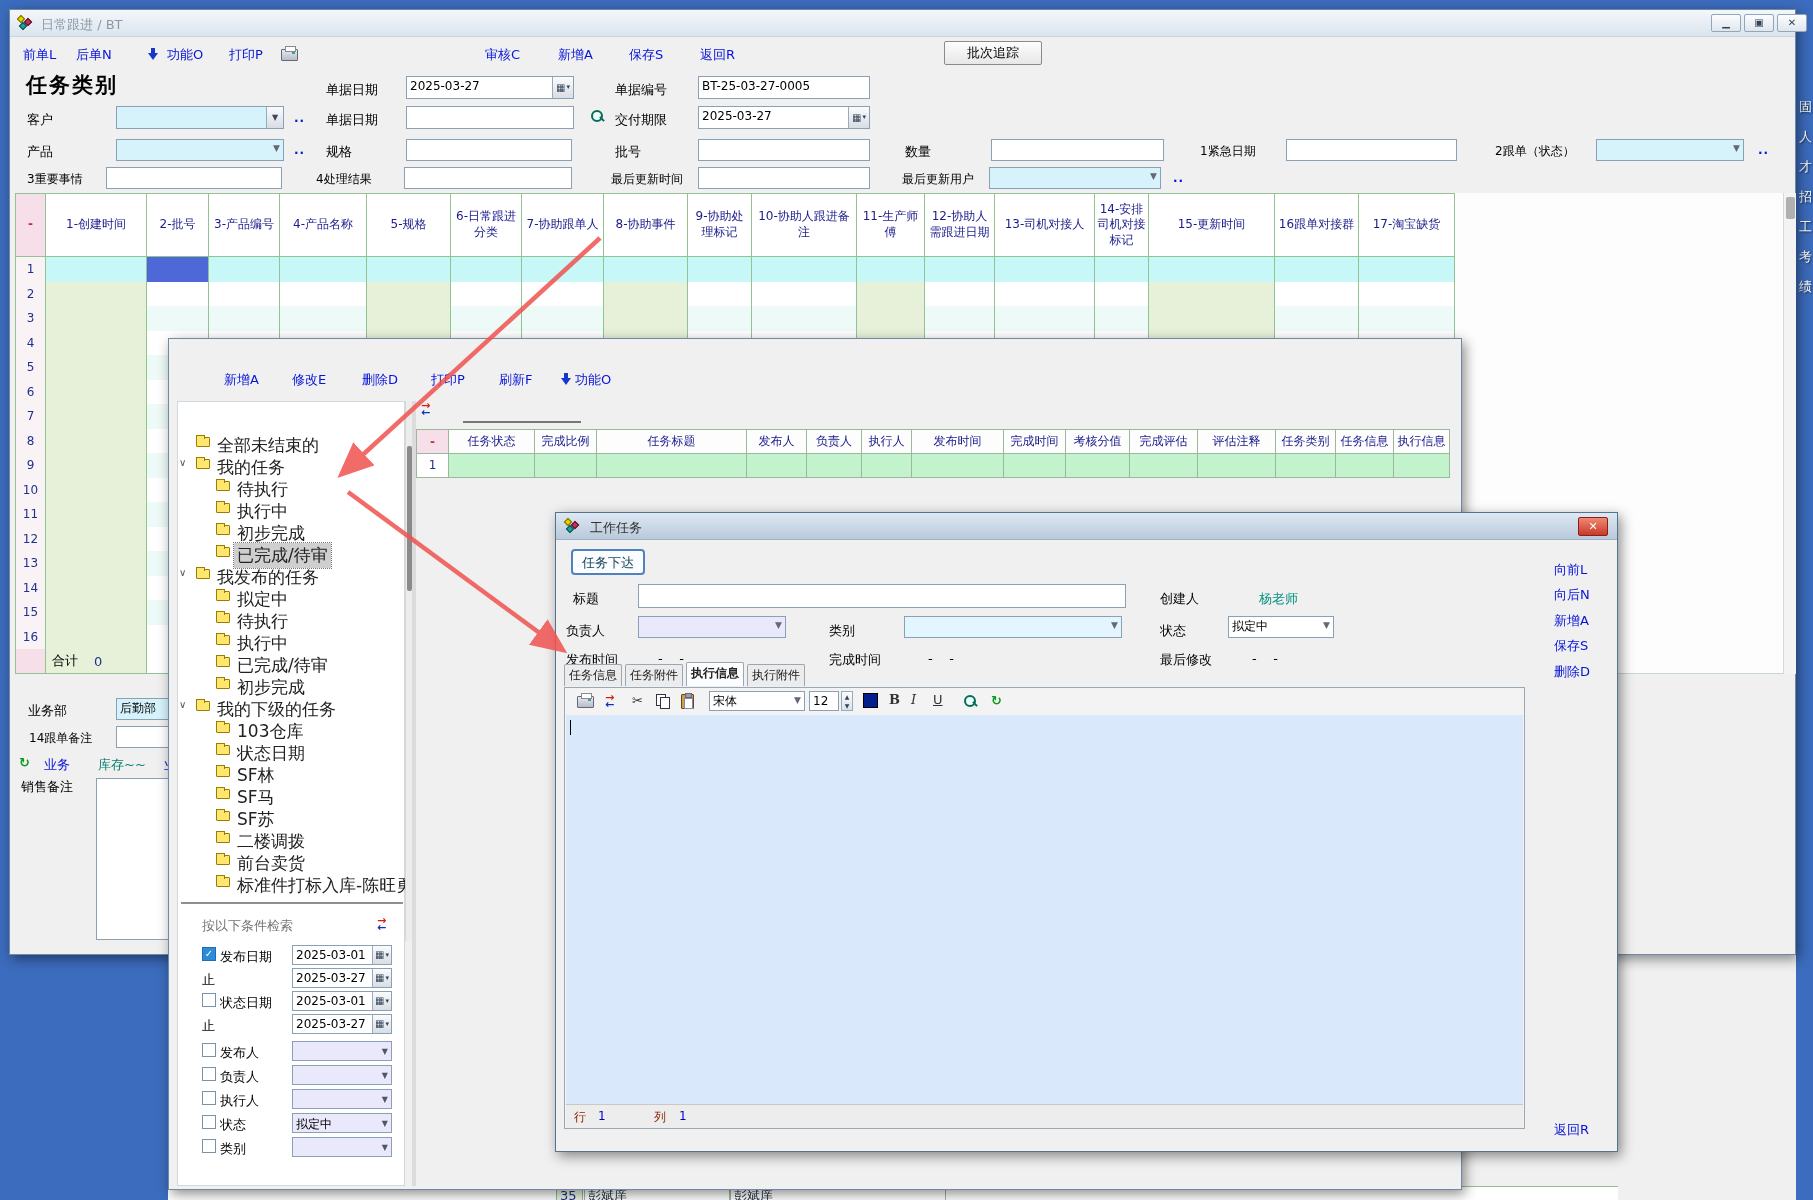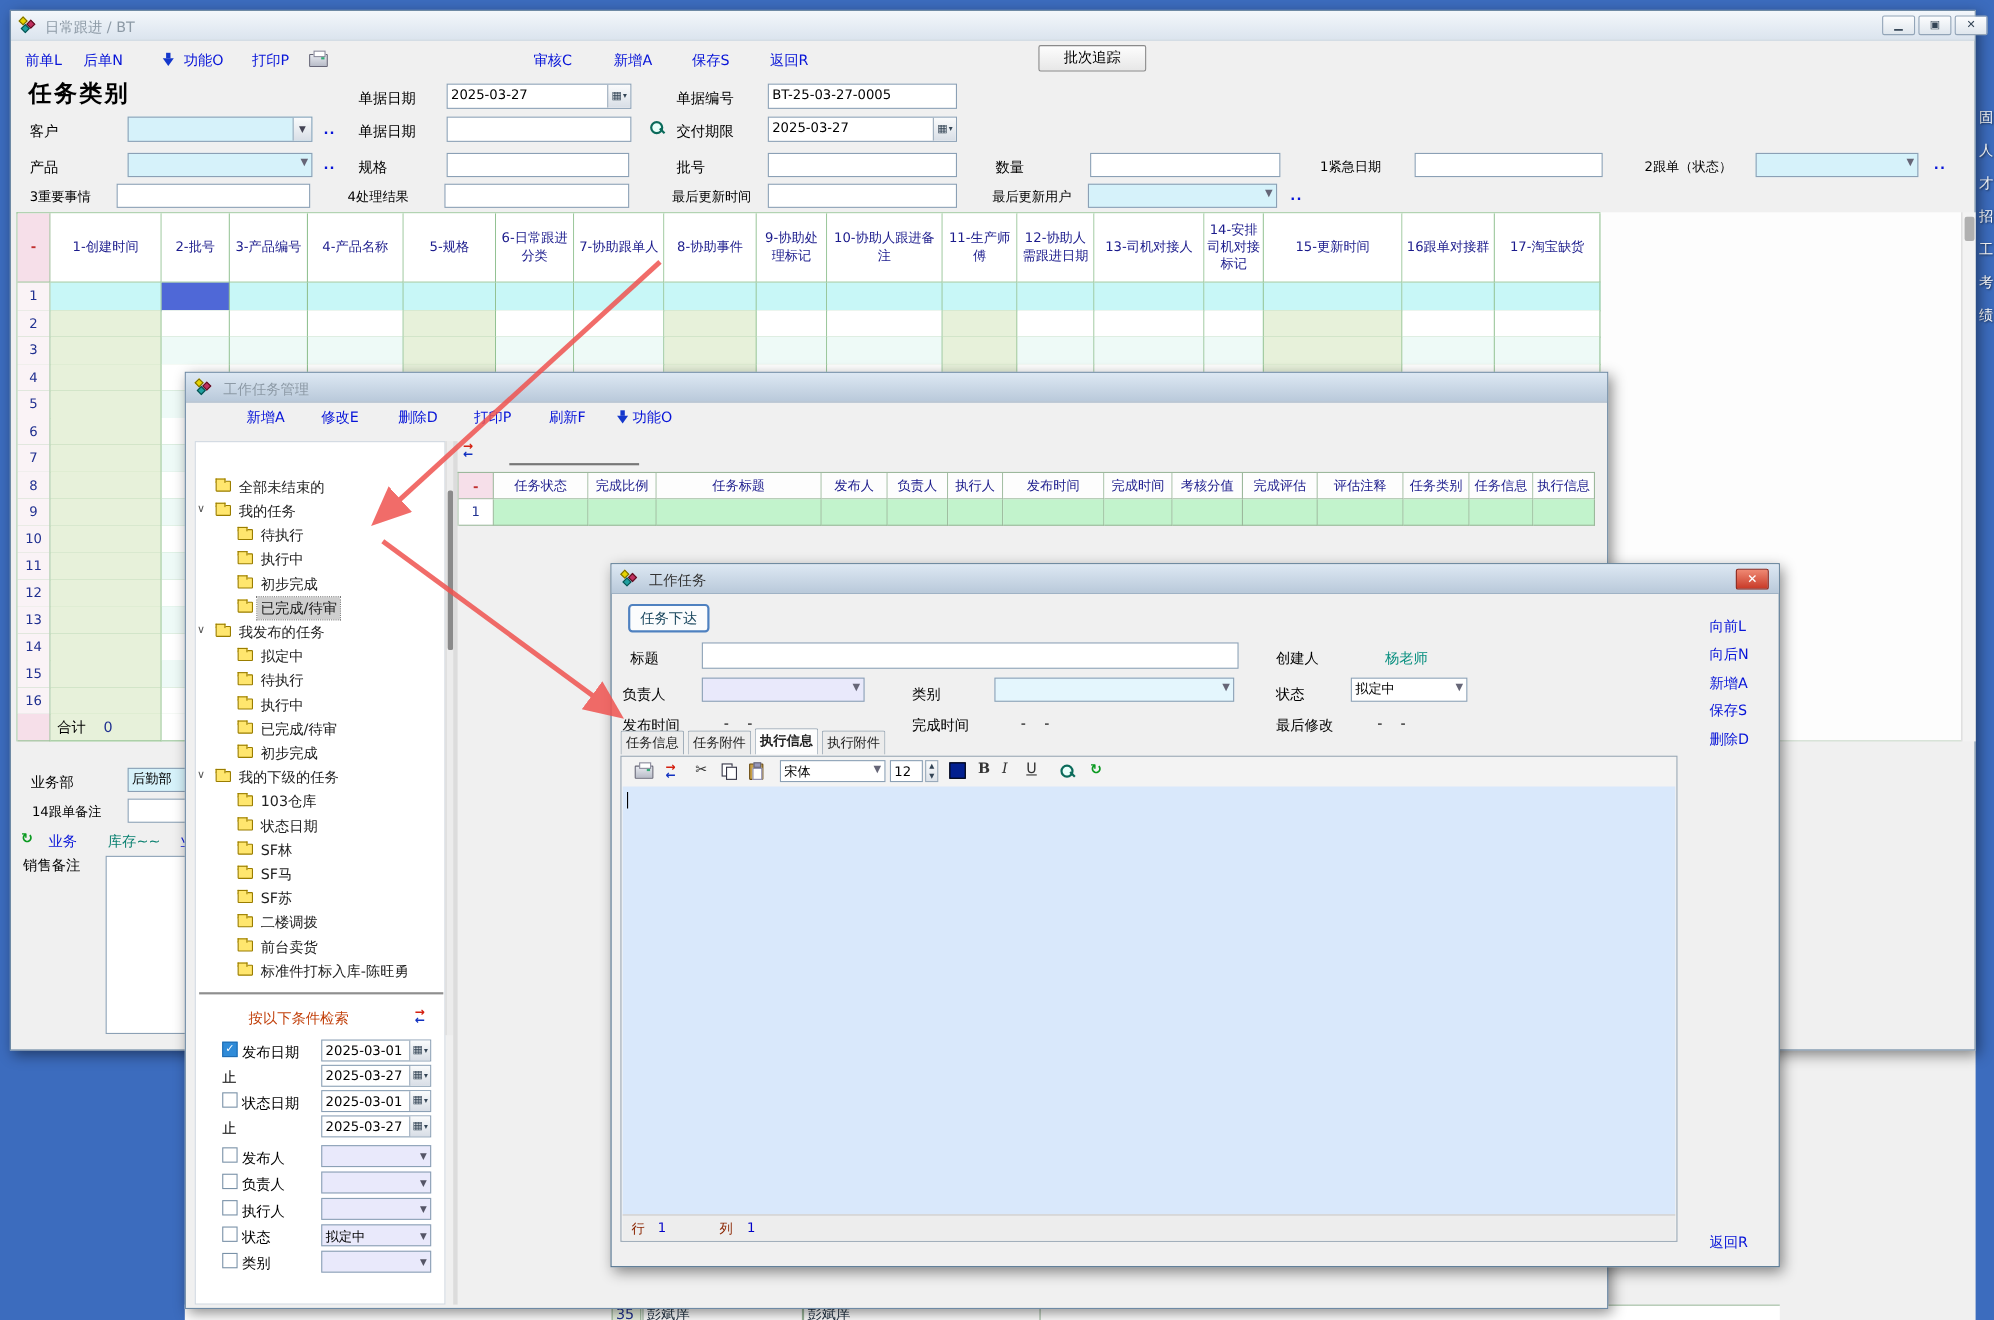--- a/index.html
+++ b/index.html
@@ -51,21 +51,21 @@
   .tgrid{position:absolute;border-top:1px solid #9cb89c;border-left:1px solid #9cb89c;background:#fff}
   .tgh{position:absolute;background:#fdfdfd;border-right:1px solid #9cb89c;border-bottom:1px solid #9cb89c;color:#1b1b8c;font-size:12px;display:flex;align-items:center;justify-content:center;overflow:hidden}
   .tgh.red{color:#c03030;font-weight:bold}
   .tgc{position:absolute;border-right:1px solid #9cb89c;border-bottom:1px solid #9cb89c;font-size:12px;overflow:hidden}
   .tgc.mint{background:#c2f3cc}
   .tgc.rn{background:#fff;color:#203090;text-align:center;line-height:23px}
   .trow{position:absolute;left:0;right:0;height:22px}
   .tchev{position:absolute;top:4px;font-size:10px;color:#555}
   .tfold{position:absolute;top:6px;width:14px;height:10px;background:#ffe66e;border:1px solid #9a7d00;border-radius:1px}
   .tfold::before{content:"";position:absolute;top:-3px;left:-1px;width:7px;height:3px;background:#ffe66e;border:1px solid #9a7d00;border-bottom:none}
-  .tlabel{position:absolute;top:2px;font-size:13px;color:#222;white-space:nowrap;padding:1px 3px}
+  .tlabel{position:absolute;top:2px;font-size:17px;color:#222;white-space:nowrap;padding:1px 3px}
   .tlabel.sel{background:#cfcfcf;outline:1px dotted #777}
   .chk{position:absolute;width:14px;height:14px;background:#fff;border:1px solid #7a92a8;font-size:10px;color:#fff;text-align:center;line-height:12px}
   .chk.on{background:#2f8bd8;border-color:#1f6db4}
   .flabel{position:absolute;font-size:13px;color:#000;white-space:nowrap}
   .ffield{position:absolute;height:20px;border:1px solid #8ba0b5;font-size:12px}
   .ffield.date{background:#fff}
   .ffield.combo{background:#e9e9fb}
   .ffield span{position:absolute;left:3px;top:2px;white-space:pre}
   .fa{position:absolute;right:3px;top:5px;font-size:8px;color:#556}
   
@@ -528,28 +528,20 @@
   <div class="fld" style="left:86px;top:768px;width:262px;height:162px"></div>
 </div>
 
 <div class="abs" id="bstrip" style="left:168px;top:1186px;width:1450px;height:14px;background:#fff;border-top:1px solid #9cb89c;z-index:3">
     <div class="scell " style="left: 388px; width: 27px; background: rgb(234, 243, 226); color: rgb(32, 48, 144);">35</div>
     <div class="scell" style="left: 416px; width: 146px; background: rgb(255, 255, 255); color: rgb(34, 51, 68);">彭斌庠</div>
     <div class="scell" style="left: 562px; width: 216px; background: rgb(255, 255, 255); color: rgb(34, 51, 68);">彭斌庠</div>
   </div>
 
 <div class="win" id="tmwin" style="left:168px;top:338px;width:1294px;height:852px;z-index:4">
-  <div class="titlebar tb-tm">
-    <span class="appicon" style="left:8px;top:5px">
-        <i class="d1"></i>
-        <i class="d2"></i>
-        <i class="d3"></i>
-      </span>
-    <span class="title-txt dim" style="left:34px">工作任务管理</span>
-  </div>
   <span class="link" style="left:55px;top:32px">新增A</span>
   <span class="link" style="left:123px;top:32px">修改E</span>
   <span class="link" style="left:193px;top:32px">删除D</span>
   <span class="link" style="left:262px;top:32px">打印P</span>
   <span class="link" style="left:330px;top:32px">刷新F</span>
   <span class="funcarrow" style="left:392px;top:34px"></span>
   <span class="link" style="left:406px;top:32px">功能O</span>
 
   <div class="abs" style="left:8px;top:62px;width:228px;height:785px;background:#fff;border:1px solid #d0d8e0"></div>
   <div class="abs" id="ttree" style="left:8px;top:92px;width:228px;height:470px">
@@ -640,21 +632,21 @@
         <div class="tfold" style="left: 39px;"></div>
         <div class="tlabel" style="left: 57px;">标准件打标入库-陈旺勇</div>
       </div>
     </div>
   <div class="vscroll" style="left:236px;top:62px;width:7px;height:540px;background:#ececec">
       <div class="vthumb" style="left:1px;top:45px;width:5px;height:145px;background:#8a8a8a"></div>
     </div>
   <div class="abs" style="left:243px;top:62px;width:4px;height:785px;background:#dcdcdc"></div>
 
   <div class="abs" style="left:12px;top:563px;width:222px;height:2px;background:#8f8f8f"></div>
-  <span class="lbl" style="left:57px;top:578px;color:#c2410c">按以下条件检索</span>
+  <span class="lbl" style="left:33px;top:578px;color:#737373">按以下条件检索</span>
   <span class="swapicon" style="left:208px;top:579px">
       <span class="r">→</span>
       <span class="b">←</span>
     </span>
   <div class="abs" id="fhost" style="left:0;top:0;width:247px;height:852px">
       <div class="chk on" style="left: 33px; top: 608px;">✓</div>
       <div class="flabel" style="left: 51px; top: 609px;">发布日期</div>
       <div class="ffield date" style="left: 123px; top: 606px; width: 100px;">
         <span>2025-03-01</span>
         <div class="calbtn" style="width: 19px;">

